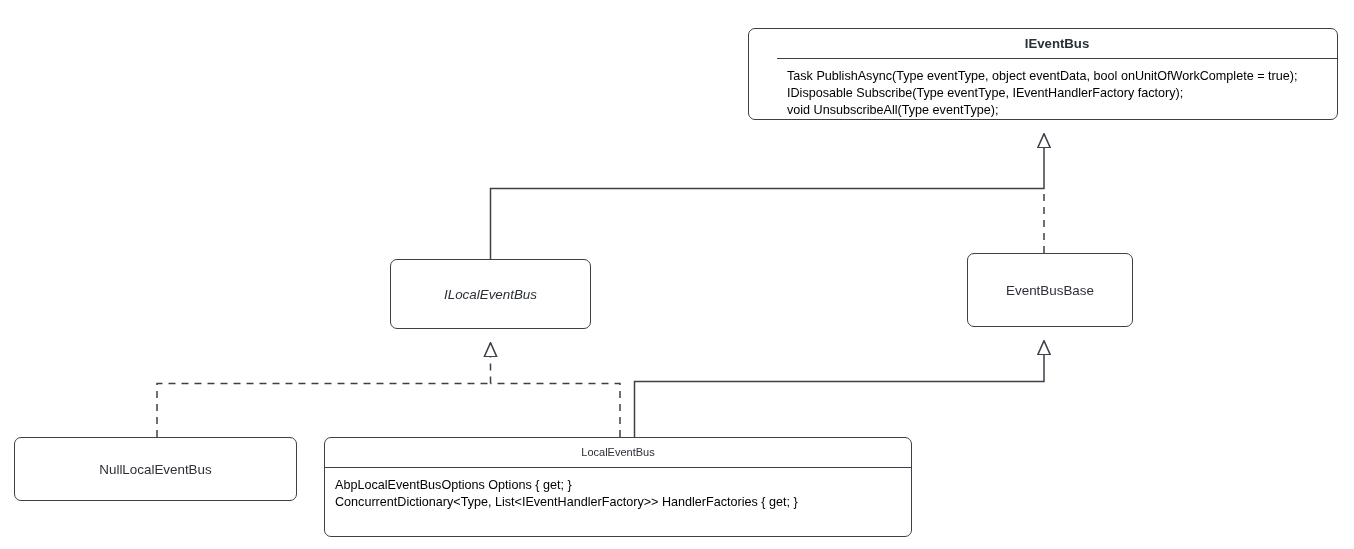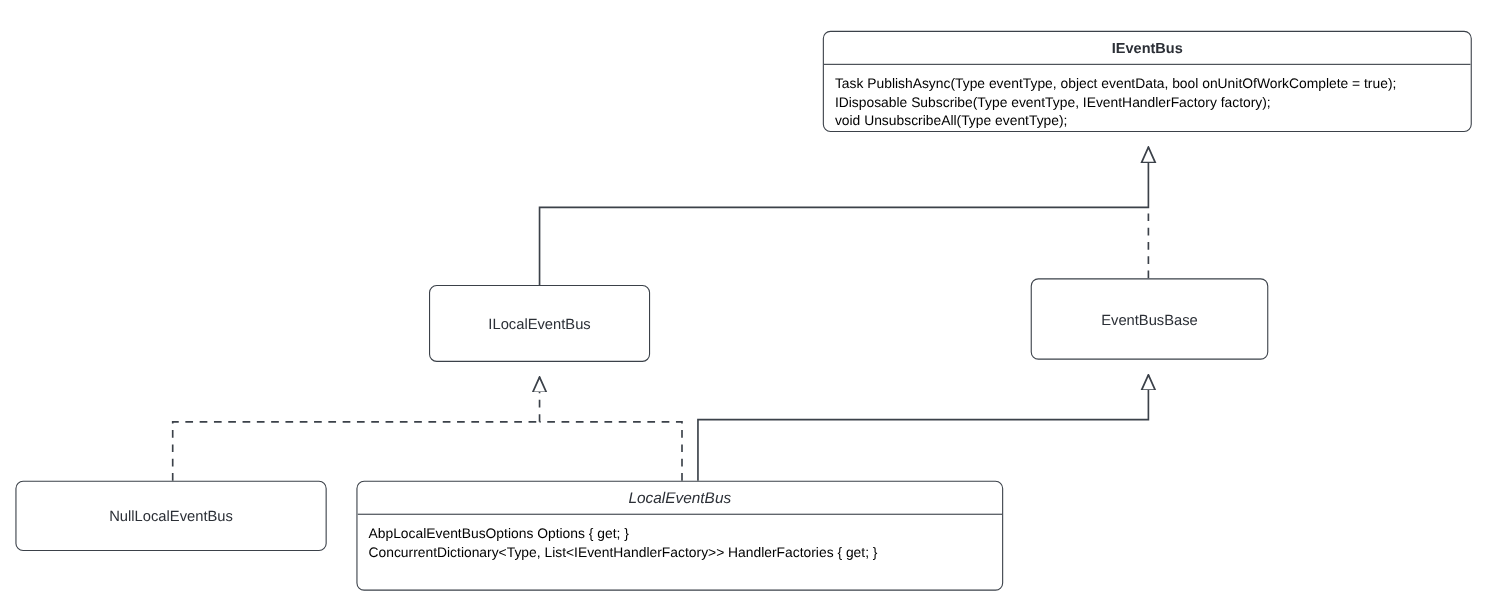--- a/index.html
+++ b/index.html
@@ -57,29 +57,29 @@
   }
   .centered-only {
     display: flex;
     align-items: center;
     justify-content: center;
     height: 100%;
     font-size: 13.4px;
   }
 
   
-  #node-ieventbus      { left: 748px; top: 28px;  width: 590px; height: 92px; }
+  #node-ieventbus      { left: 748px; top: 28px;  width: 590px; height: 92px; padding-left: 28px; }
   #node-ieventbus .node-title { font-size: 13.2px; line-height: 29px; height: 29px; }
 
-  #node-ilocaleventbus { left: 390px; top: 259px; width: 201px; height: 70px; }
-  #node-eventbusbase   { left: 937px; top: 253px; width: 216px; height: 74px; }
+  #node-ilocaleventbus { left: 390px; top: 259px; width: 201px; height: 70px; font-style: italic; }
+  #node-eventbusbase   { left: 967px; top: 253px; width: 166px; height: 74px; }
   #node-nulllocaleventbus { left: 14px; top: 437px; width: 283px; height: 64px; }
 
   #node-localeventbus  { left: 324px; top: 437px; width: 588px; height: 100px; }
-  #node-localeventbus .node-title { font-size: 14px; line-height: 29px; height: 29px; font-style: italic; }
+  #node-localeventbus .node-title { font-size: 11px; line-height: 29px; height: 29px; }
 </style>
 </head>
 <body>
 
 <div id="canvas">
 
   <svg id="edges" viewBox="0 0 1354 549" width="1354" height="549" xmlns="http://www.w3.org/2000/svg">
     <defs>
       <marker id="hollowTriangle" viewBox="0 0 12 12" refX="11" refY="6" markerWidth="10" markerHeight="10" orient="auto-start-reverse">
         <path d="M 0 1 L 11.2 6 L 0 11 z" fill="#ffffff" stroke="#3b4149" stroke-width="1.25"></path>

